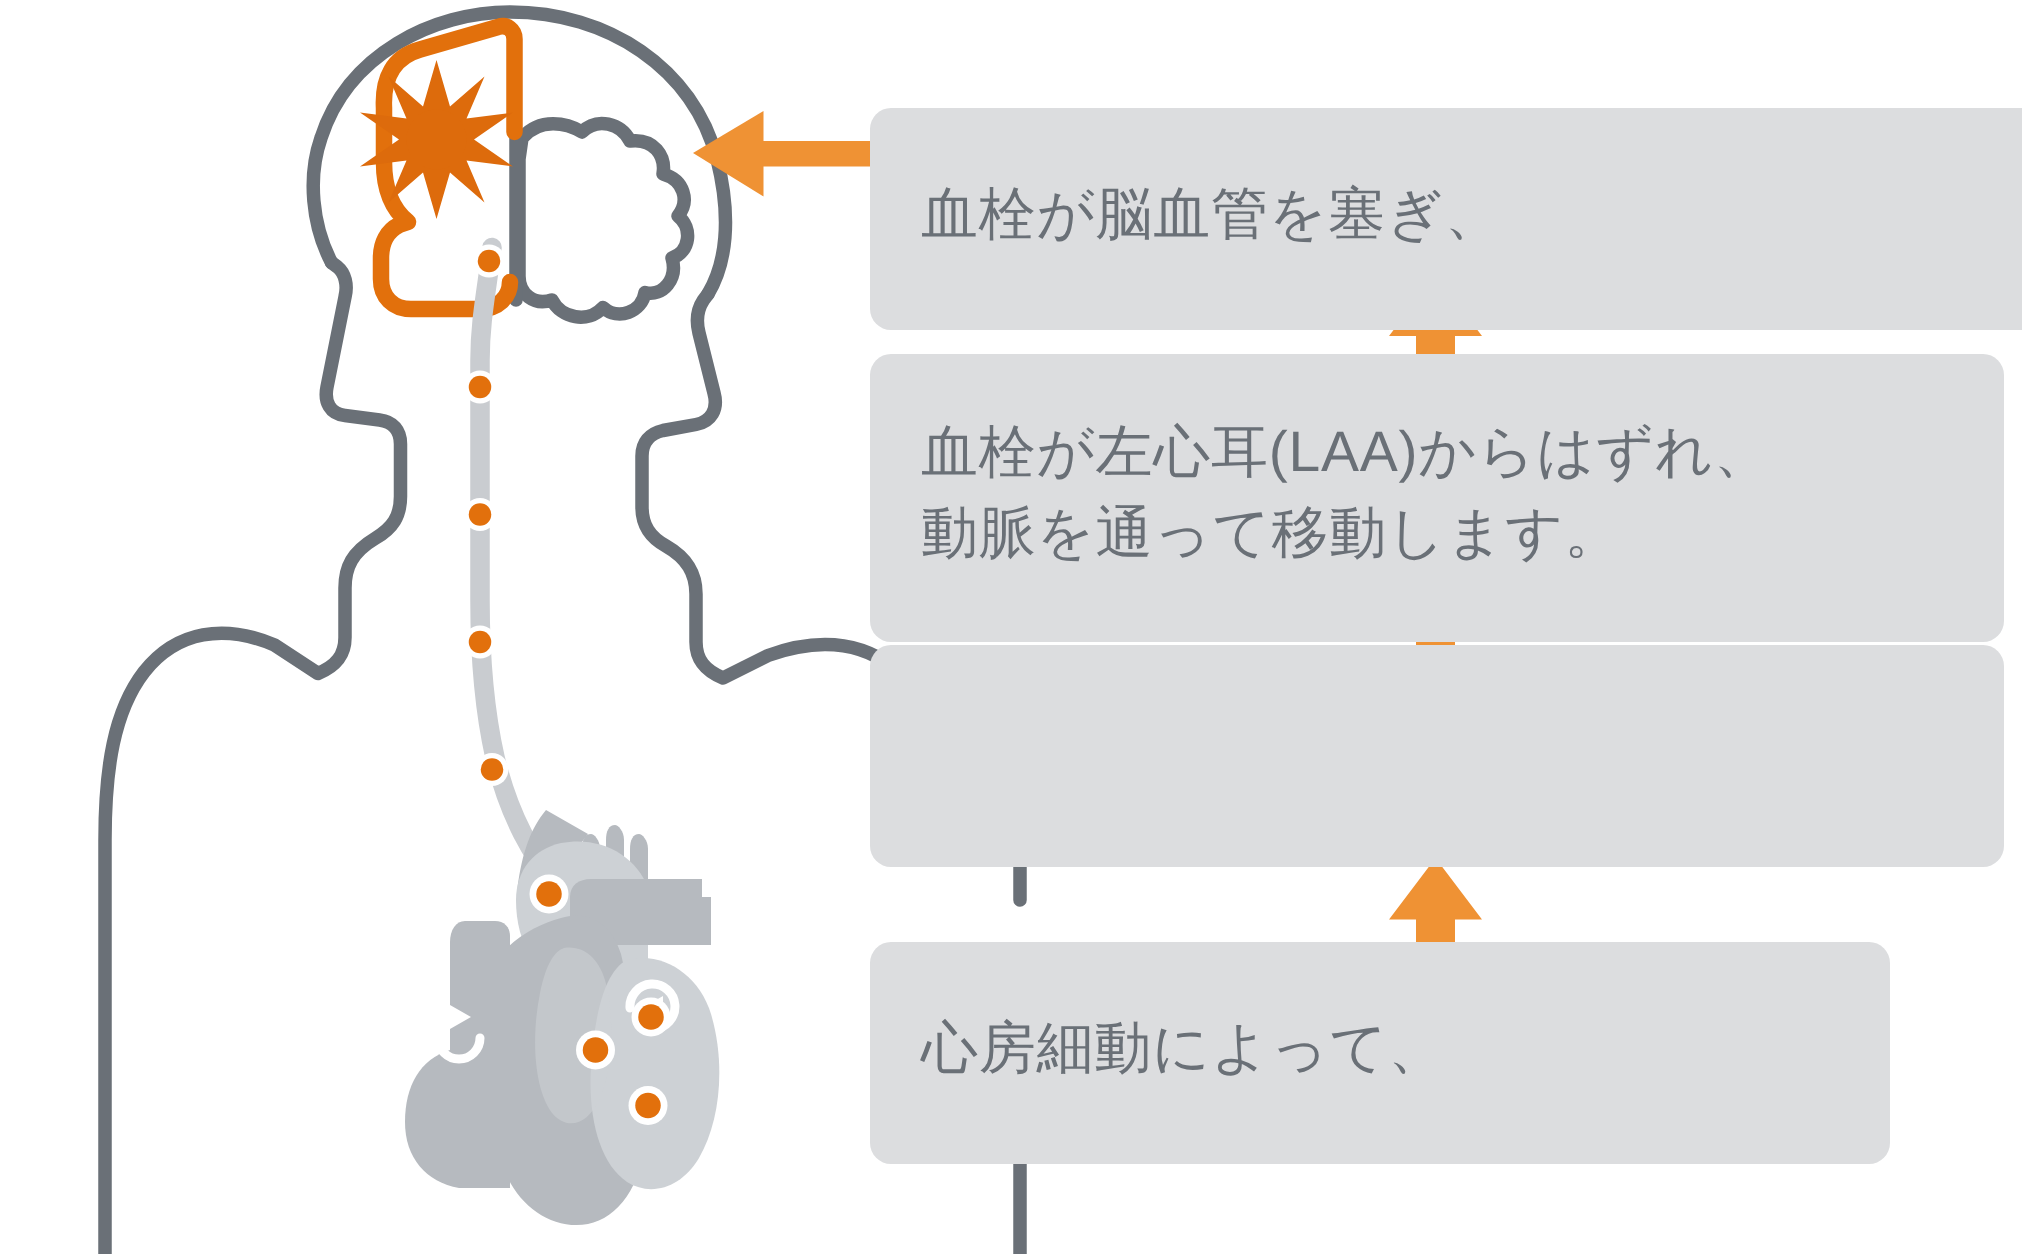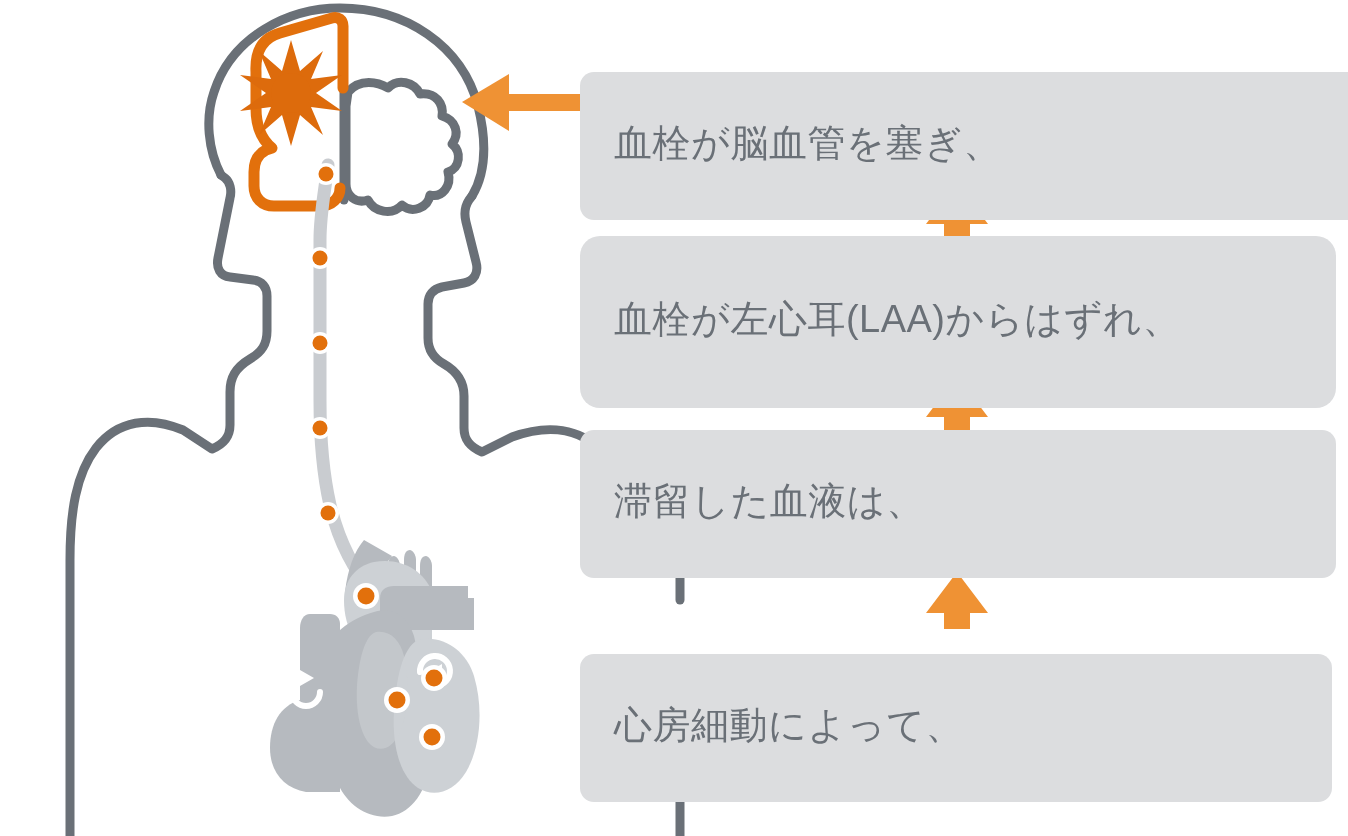--- a/index.html
+++ b/index.html
@@ -37,23 +37,23 @@
   }
   .callout-line {
     color: #6a7077;
     font-size: 38px;
     line-height: 1.42;
     letter-spacing: 0.5px;
     white-space: nowrap;
     font-weight: 500;
   }
   #callout-stroke   { left: 580px; top: 28px;  width: 808px; height: 148px; margin-top: 44px; }
-  #callout-embolus  { left: 580px; top: 236px; width: 756px; height: 172px; border-radius: 20px; }
+  #callout-embolus  { left: 580px; top: 236px; width: 756px; height: 192px; }
   #callout-stasis   { left: 580px; top: 430px; width: 756px; height: 148px; }
-  #callout-afib     { left: 580px; top: 654px; width: 752px; height: 148px; }
+  #callout-afib     { left: 580px; top: 628px; width: 680px; height: 148px; }
 </style>
 </head>
 <body>
 
 <div id="canvas">
 
   <svg id="figure-svg" viewBox="0 0 1348 836">
 
     <g fill="none" stroke="#6a7077" stroke-width="9" stroke-linecap="round" stroke-linejoin="round">
 
@@ -219,23 +219,23 @@
       <path d="M957,572 L988,613 L970,613 L970,629 L944,629 L944,613 L926,613 Z" fill="#ef9234"></path>
     </g>
   </svg>
 
   <div class="callout" id="callout-stroke">
     <div class="callout-line">血栓が脳血管を塞ぎ、</div>
   </div>
 
   <div class="callout" id="callout-embolus">
     <div class="callout-line">血栓が左心耳(LAA)からはずれ、</div>
+    <div class="callout-line">動脈を通って移動します。</div>
   </div>
 
   <div class="callout" id="callout-stasis">
-    <div class="callout-line">滞留した血液は、</div>
   </div>
 
   <div class="callout" id="callout-afib">
     <div class="callout-line">心房細動によって、</div>
   </div>
 
 </div>
 
 </body></html>

